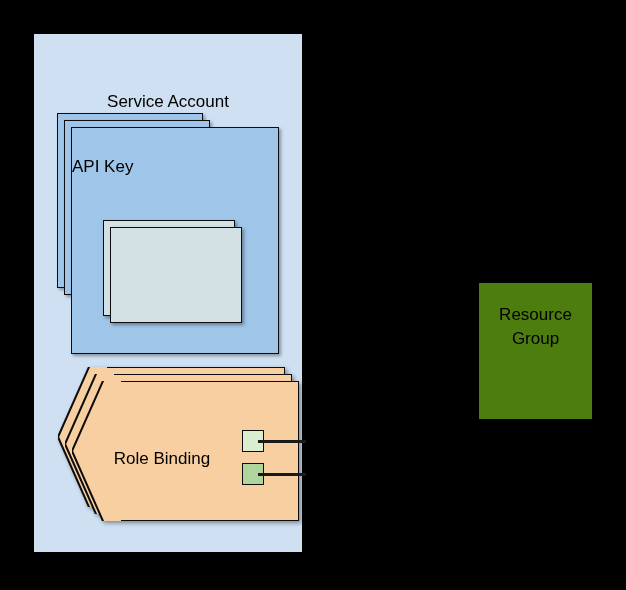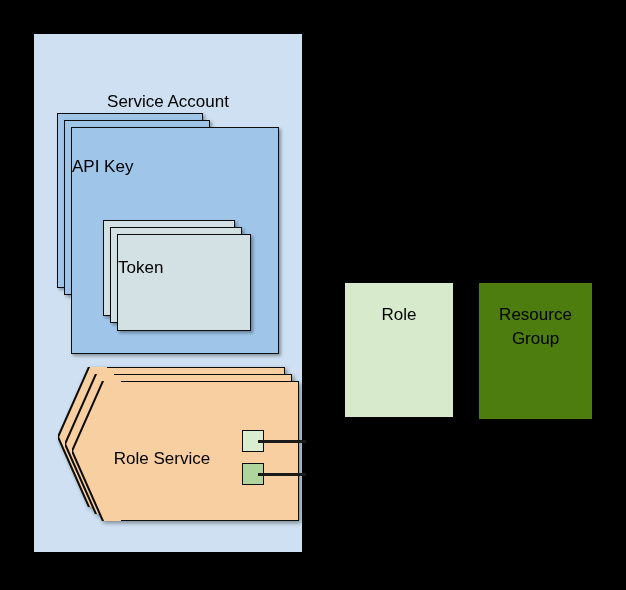--- a/index.html
+++ b/index.html
@@ -136,45 +136,39 @@
   </div>
 
   <div class="card apikey k3"></div>
   <div class="card apikey k2"></div>
   <div class="card apikey k1">
     <div class="card-label apikey-label">API Key</div>
   </div>
 
   <div class="card token t3"></div>
   <div class="card token t2"></div>
-  <div class="card token t1">
-    <div class="card-label token-label">Token</div>
-  </div>
 
   <div class="rb-shadow" style="position:absolute;left:0;top:0;width:626px;height:590px;">
     <svg class="rb-outline rb3" viewBox="0 0 227 140">
       <polygon points="50,0 227,0 227,140 50,140 50,183 0,70 50,-43" fill="#F8CFA0" stroke="#0D0D0D" stroke-width="2"></polygon>
     </svg>
     <svg class="rb-outline rb2" viewBox="0 0 227 140">
       <polygon points="50,0 227,0 227,140 50,140 50,183 0,70 50,-43" fill="#F8CFA0" stroke="#0D0D0D" stroke-width="2"></polygon>
     </svg>
     <svg class="rb-outline rb1" viewBox="0 0 227 140">
       <polygon points="50,0 227,0 227,140 50,140 50,183 0,70 50,-43" fill="#F8CFA0" stroke="#0D0D0D" stroke-width="2"></polygon>
     </svg>
   </div>
 
-  <div class="rb-label">Role Service</div>
+  <div class="rb-label">Role Binding</div>
 
   <div class="port port-role"></div>
   <div class="port port-rg"></div>
 
   <div class="conn conn-role"></div>
   <div class="conn conn-rg"></div>
 
-  <div class="gbox box-role">
-    <div class="gbox-label">Role</div>
-  </div>
   <div class="gbox box-rg">
     <div class="gbox-label">Resource
 Group</div>
   </div>
 
 </div>
 
 </body></html>

